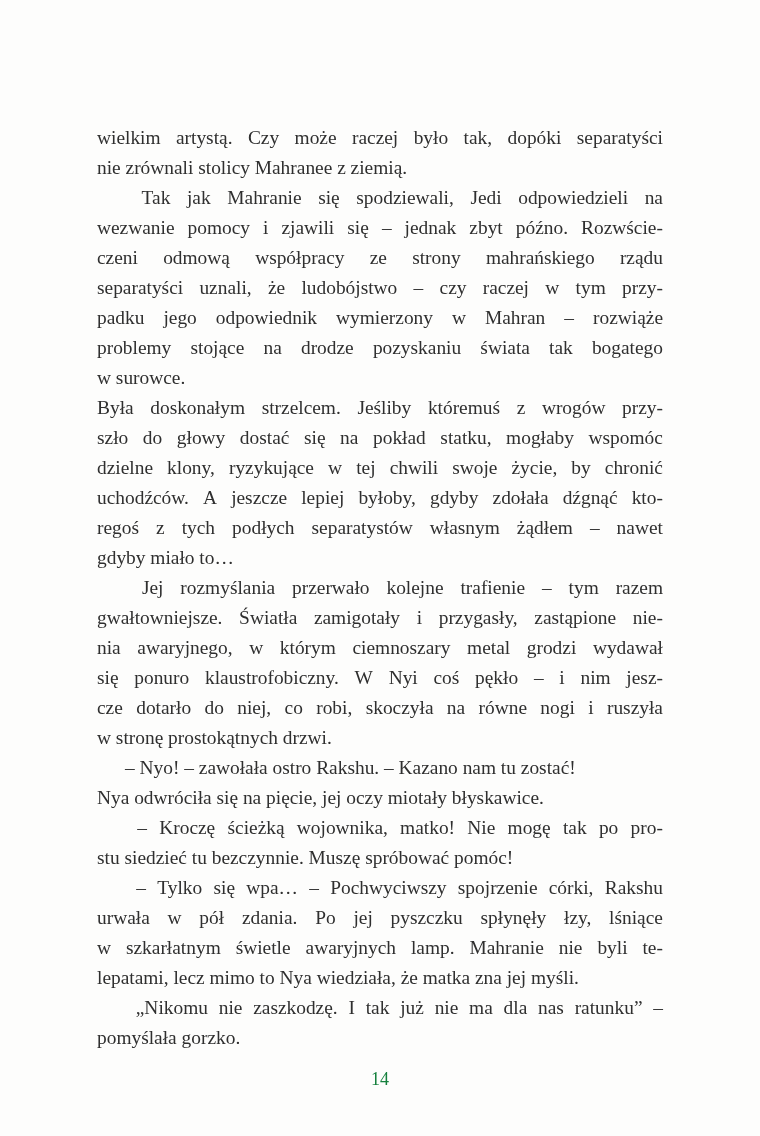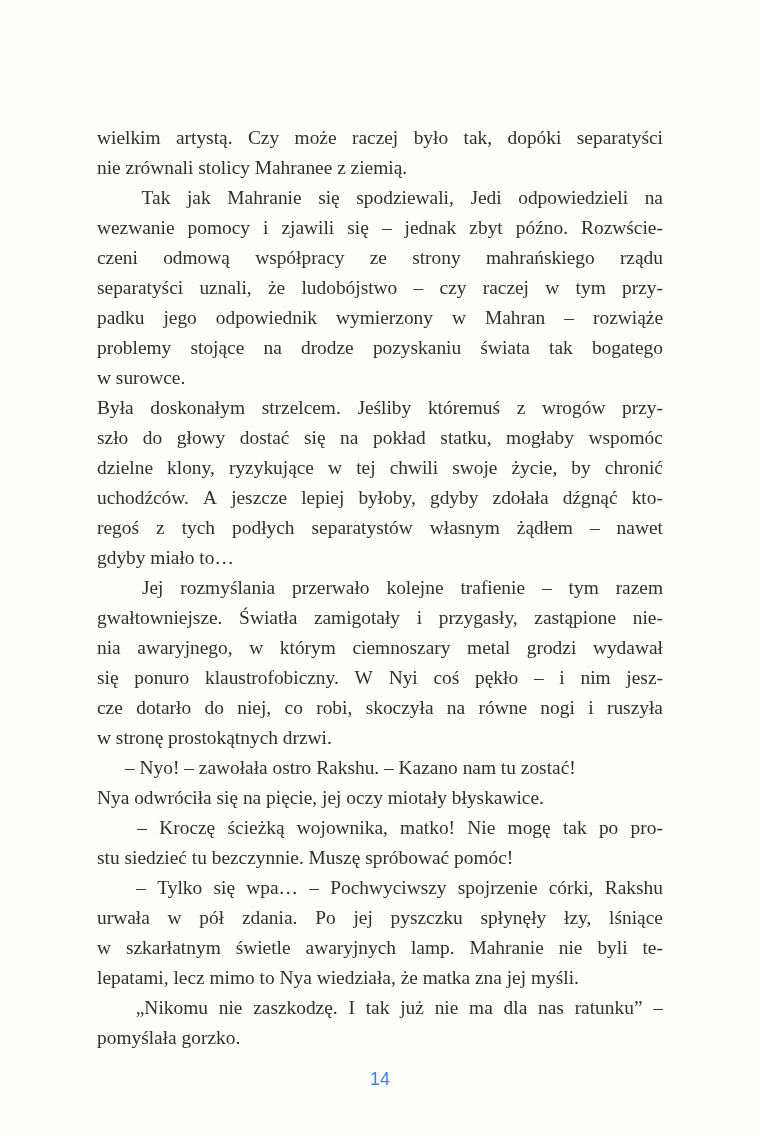--- a/index.html
+++ b/index.html
@@ -56,22 +56,22 @@
     width: 28px;
   }
   .page-number {
     position: absolute;
     left: 0;
     right: 0;
     top: 1068px;
     text-align: center;
     font-size: 18px;
     line-height: 22px;
-    color: #3b82f6;
-    font-family: Liberation Sans, sans-serif;
+    color: #15803d;
+    font-family: Liberation Serif, serif;
   }
 </style>
 </head>
 <body>
 
 <div class="page">
 
   <div class="text-block">
       <p class="para">
         <span class="line justify">

